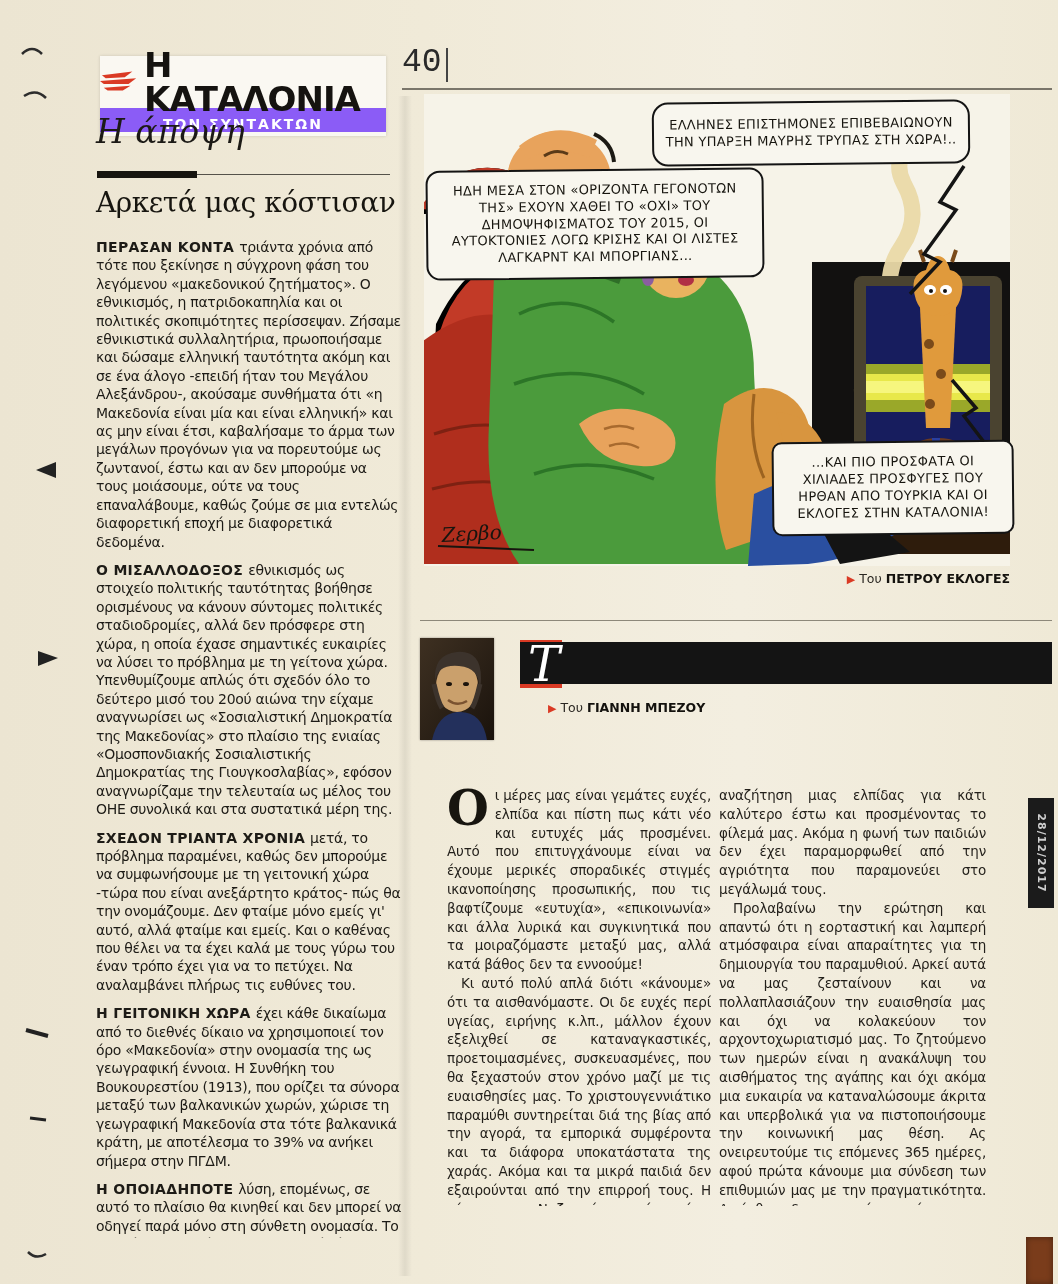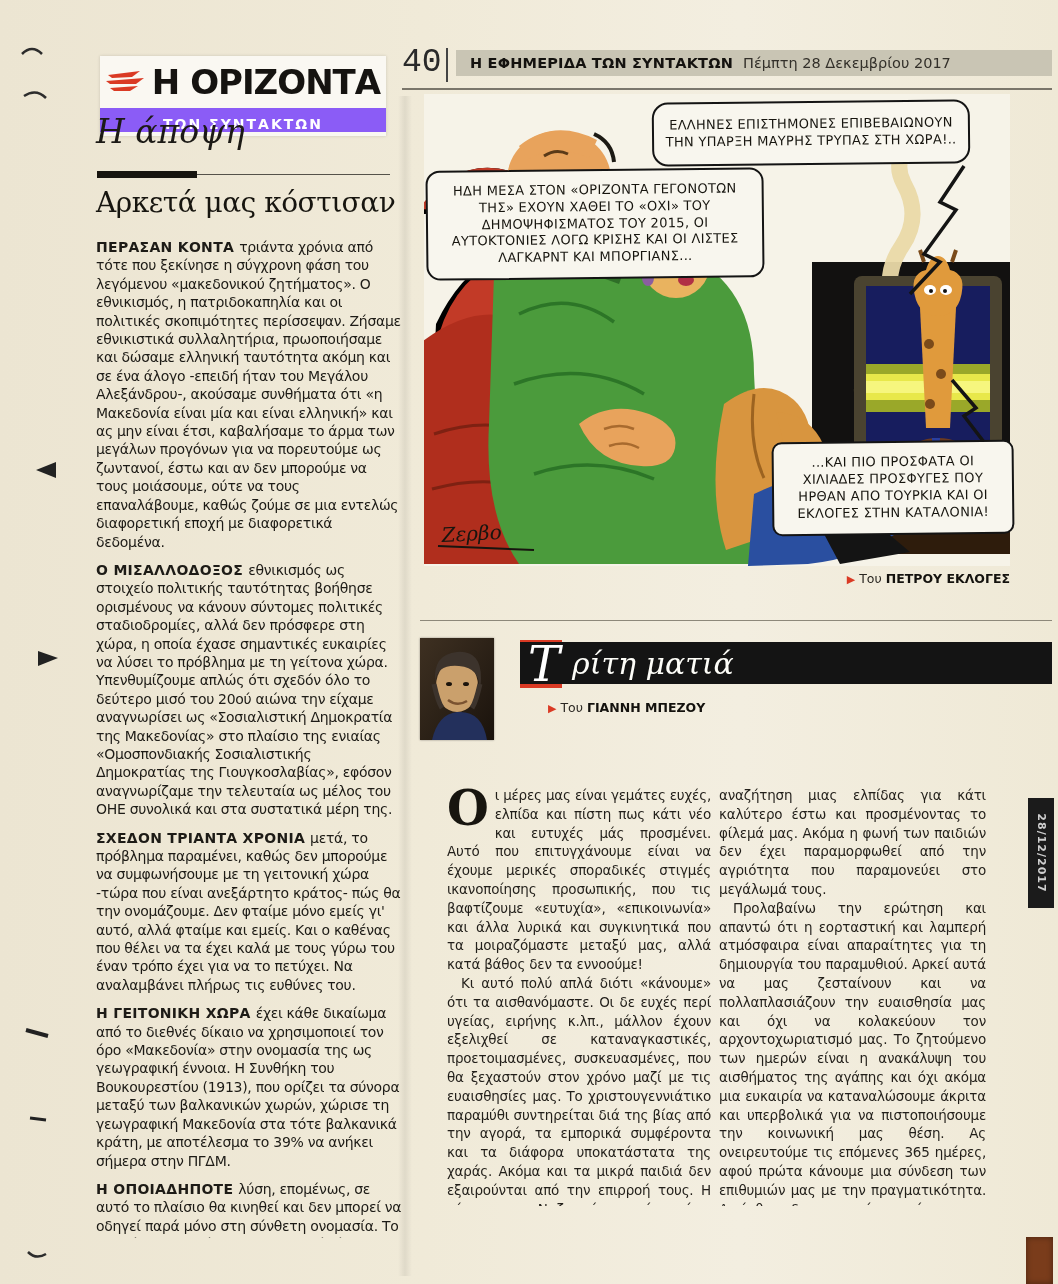--- a/index.html
+++ b/index.html
@@ -87,33 +87,29 @@
     <path d="M14,1222 q8,8 18,2" stroke="#2c2c2c" stroke-width="2.5" fill="none"></path>
   </svg>
 
   <div id="logo-box" class="abs">
     <div id="logo-top">
       <svg width="40" height="26" viewBox="0 0 40 26" style="margin-right:6px;">
         <polygon points="2,6 34,2 26,8 6,9" fill="#da3a24"></polygon>
         <polygon points="0,12 38,9 30,15 4,15" fill="#da3a24"></polygon>
         <polygon points="4,19 32,17 24,22 8,22" fill="#da3a24"></polygon>
       </svg>
-      <span id="logo-title">Η ΟΡΙΖΟΝΤΑ</span>
+      <span id="logo-title">Η ΚΑΤΑΛΟΝΙΑ</span>
     </div>
     <div id="logo-bar">
       <span id="logo-sub">ΤΩΝ ΣΥΝΤΑΚΤΩΝ</span>
     </div>
   </div>
 
   <div id="page-number" class="abs">40</div>
   <div id="header-vline" class="abs"></div>
-  <div id="header-strip" class="abs">
-    <span id="header-paper">Η ΕΦΗΜΕΡΙΔΑ ΤΩΝ ΣΥΝΤΑΚΤΩΝ</span>
-    <span id="header-date">Πέμπτη 28 Δεκεμβρίου 2017</span>
-  </div>
   <div id="header-rule" class="abs"></div>
 
   <div id="opinion-section-title" class="abs">Η άποψη</div>
   <div id="opinion-rule-thick" class="abs"></div>
   <div id="opinion-rule-thin" class="abs"></div>
   <div id="opinion-headline" class="abs">Αρκετά μας κόστισαν</div>
 
   <div id="opinion-body" class="abs">
     <p><b>ΠΕΡΑΣΑΝ ΚΟΝΤΑ</b><span>τριάντα χρόνια από τότε που ξεκίνησε η σύγχρονη φάση του λεγόμενου «μακεδονικού ζητήματος». Ο εθνικισμός, η πατριδοκαπηλία και οι πολιτικές σκοπιμότητες περίσσεψαν. Ζήσαμε εθνικιστικά συλλαλητήρια, πρωοποιήσαμε και δώσαμε ελληνική ταυτότητα ακόμη και σε ένα άλογο -επειδή ήταν του Μεγάλου Αλεξάνδρου-, ακούσαμε συνθήματα ότι «η Μακεδονία είναι μία και είναι ελληνική» και ας μην είναι έτσι, καβαλήσαμε το άρμα των μεγάλων προγόνων για να πορευτούμε ως ζωντανοί, έστω και αν δεν μπορούμε να τους μοιάσουμε, ούτε να τους επαναλάβουμε, καθώς ζούμε σε μια εντελώς διαφορετική εποχή με διαφορετικά δεδομένα.</span></p>
     <p><b>Ο ΜΙΣΑΛΛΟΔΟΞΟΣ</b><span>εθνικισμός ως στοιχείο πολιτικής ταυτότητας βοήθησε ορισμένους να κάνουν σύντομες πολιτικές σταδιοδρομίες, αλλά δεν πρόσφερε στη χώρα, η οποία έχασε σημαντικές ευκαιρίες να λύσει το πρόβλημα με τη γείτονα χώρα. Υπενθυμίζουμε απλώς ότι σχεδόν όλο το δεύτερο μισό του 20ού αιώνα την είχαμε αναγνωρίσει ως «Σοσιαλιστική Δημοκρατία της Μακεδονίας» στο πλαίσιο της ενιαίας «Ομοσπονδιακής Σοσιαλιστικής Δημοκρατίας της Γιουγκοσλαβίας», εφόσον αναγνωρίζαμε την τελευταία ως μέλος του ΟΗΕ συνολικά και στα συστατικά μέρη της.</span></p>
@@ -225,21 +221,20 @@
     <path d="M14,46 q4,18 8,24 M60,46 q-4,18 -8,24" stroke="#3c332c" stroke-width="5" fill="none"></path>
     <ellipse cx="29" cy="46" rx="3" ry="2" fill="#1c140c"></ellipse>
     <ellipse cx="46" cy="46" rx="3" ry="2" fill="#1c140c"></ellipse>
     <path d="M28,62 q9,7 19,1" stroke="#7a5230" stroke-width="2.5" fill="none"></path>
     <path d="M12,102 q6,-26 25,-28 q25,-2 30,28 Z" fill="#23305c"></path>
   </svg>
 
   <div id="te-red-square" class="abs"></div>
   <div id="te-bar" class="abs"></div>
   <div id="te-initial" class="abs">Τ</div>
-  <div id="te-title" class="abs">ρίτη ματιά</div>
 
   <div id="te-byline" class="abs">
     <span class="red-arrow">▶</span><span>Του</span>&nbsp;<b>ΓΙΑΝΝΗ ΜΠΕΖΟΥ</b>
   </div>
 
 
   <div id="col-1" class="article-col abs">
     <p><span id="dropcap">Ο</span><span>ι μέρες μας είναι γεμάτες ευχές, ελπίδα και πίστη πως κάτι νέο και ευτυχές μάς προσμένει. Αυτό που επιτυγχάνουμε είναι να έχουμε μερικές σποραδικές στιγμές ικανοποίησης προσωπικής, που τις βαφτίζουμε «ευτυχία», «επικοινωνία» και άλλα λυρικά και συγκινητικά που τα μοιραζόμαστε μεταξύ μας, αλλά κατά βάθος δεν τα εννοούμε!</span></p>
     <p class="indent">Κι αυτό πολύ απλά διότι «κάνουμε» ότι τα αισθανόμαστε. Οι δε ευχές περί υγείας, ειρήνης κ.λπ., μάλλον έχουν εξελιχθεί σε καταναγκαστικές, προετοιμασμένες, συσκευασμένες, που θα ξεχαστούν στον χρόνο μαζί με τις ευαισθησίες μας. Το χριστουγεννιάτικο παραμύθι συντηρείται διά της βίας από την αγορά, τα εμπορικά συμφέροντα και τα διάφορα υποκατάστατα της χαράς. Ακόμα και τα μικρά παιδιά δεν εξαιρούνται από την επιρροή τους. Η γέννηση του Ναζωραίου, αντί να είναι ξεκίνημα μιας άσκησης καθημερινής για το ευγενές αίσθημα, μετατρέπεται σε καταναλωτική υστερία, χωρίς ουσιαστικό αντίκρισμα. Με αρχηγό τον Αϊ-Βασίλη η συναλλαγή και η αυτοϊκανοποίηση παίρνουν φόρα και τα σαρώνουν όλα. Μένουν μοναδική παρηγοριά τα παιδικά κάλαντα. Μπορείς να διακρίνεις στα μάτια των παιδιών τη ζωογόνο απορία και την</p>
   </div>

